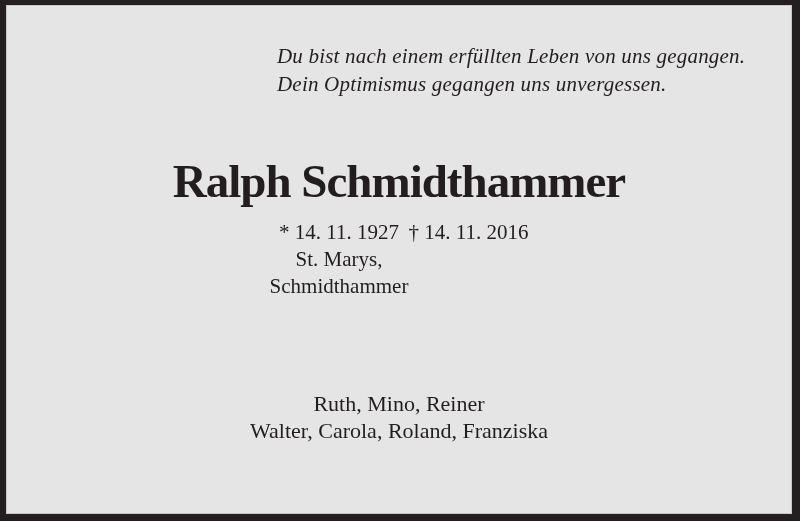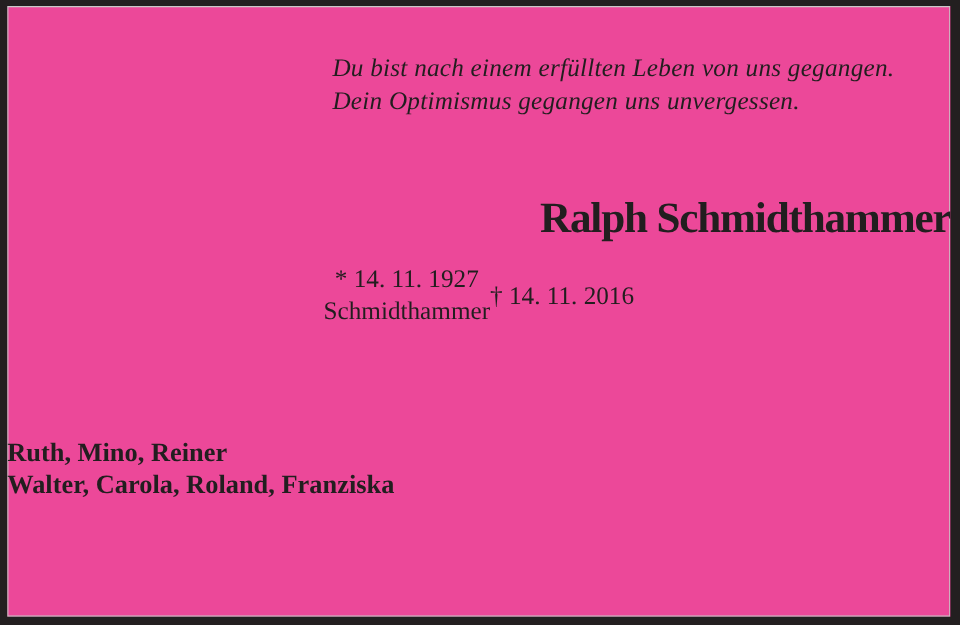--- a/index.html
+++ b/index.html
@@ -5,79 +5,79 @@
   html, body {
     margin: 0;
     padding: 0;
     background: #ffffff;
   }
   .page {
     position: relative;
     width: 800px;
     height: 521px;
     box-sizing: border-box;
-    background: #ec4899;
+    background: #e5e5e5;
     border-style: solid;
     border-color: #231f20;
     border-width: 5px 8px 7px 6px;
     box-shadow: inset 0 0 0 1px #c9c7c8;
     overflow: hidden;
     font-family: "Liberation Serif", serif;
     color: #221e1f;
   }
   .epitaph {
     margin: 37px 0 0 271px;
     font-style: italic;
     font-size: 21px;
     line-height: 28px;
     letter-spacing: 0.2px;
     white-space: nowrap;
   }
   .deceased-name {
     margin: 55px 0 0 0;
-    text-align: right;
-    font-size: 36px;
+    text-align: center;
+    font-size: 47px;
     line-height: 56px;
     font-weight: bold;
     letter-spacing: -1px;
   }
   .life-dates {
     margin-top: 10px;
     display: flex;
     justify-content: center;
     font-size: 21px;
     line-height: 27px;
-    align-items: center;
   }
   .life-dates .col {
     text-align: center;
   }
   .mourners {
     margin-top: 90px;
-    text-align: left;
+    text-align: center;
     font-size: 22px;
     line-height: 27px;
-    font-weight: bold;
+    font-weight: normal;
   }
 </style>
 </head>
 <body>
 
 <div class="page">
 
   <div class="epitaph">
     <div>Du bist nach einem erfüllten Leben von uns gegangen.</div>
     <div>Dein Optimismus gegangen uns unvergessen.</div>
   </div>
 
   <div class="deceased-name">Ralph Schmidthammer</div>
 
   <div class="life-dates">
     <div class="col">
       <div><span>*</span> <span>14. 11. 1927</span></div>
+      <div>St. Marys,</div>
       <div>Schmidthammer</div>
     </div>
     <div class="col">
       <div><span>†</span> <span>14. 11. 2016</span></div>
     </div>
   </div>
 
   <div class="mourners">
     <div>Ruth, Mino, Reiner</div>
     <div>Walter, Carola, Roland, Franziska</div>

